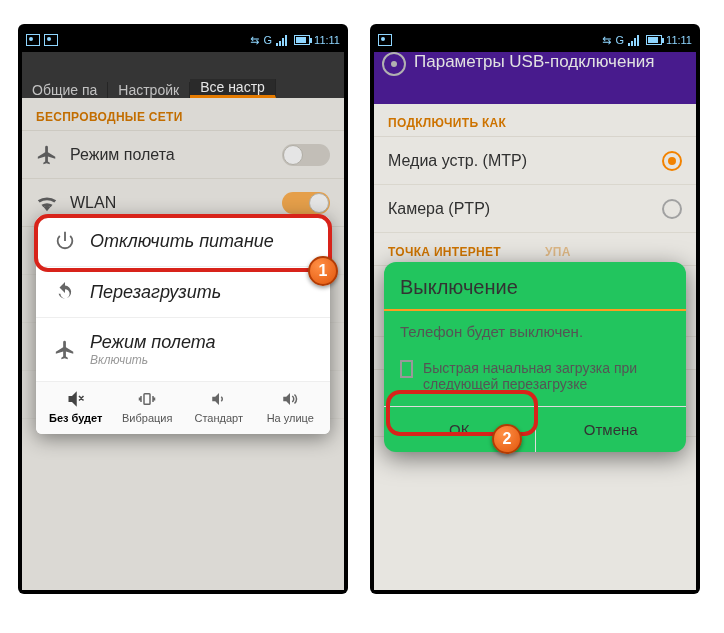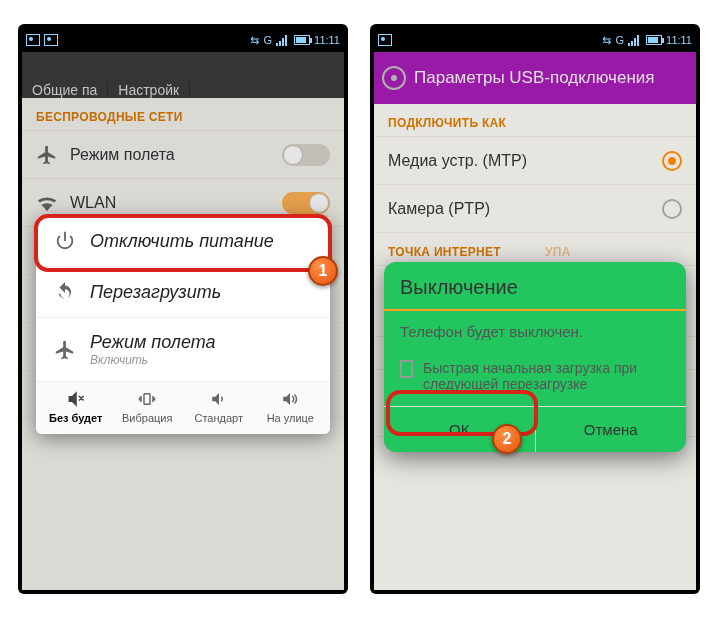--- a/index.html
+++ b/index.html
@@ -85,24 +85,23 @@
   }
   .tab.active {
     color:#fff;
     border-bottom:3px solid #ff8a00;
     background:#2f2f2f;
   }
 
   
   .header-usb {
     height:52px;
-    background:#a21caf;
+    background:#4c1d95;
     color:#eee;
     display:flex;
-    align-items:center;
     padding:0 8px;
     gap:8px;
     font-size:17px;
   }
   .gear { width:24px;height:24px;border:2px solid #bbb;border-radius:50%;position:relative;}
   .gear::before{content:"";position:absolute;left:7px;top:7px;width:6px;height:6px;border-radius:50%;background:#bbb;}
 
   
   .section-title {
     color:#d97a00;
@@ -248,20 +247,23 @@
         </div>
       </div>
 
       <div class="tabs">
         <div class="tab">
             <span>Общие па</span>
           </div>
         <div class="tab">
             <span>Настройк</span>
           </div>
+        <div class="tab active">
+            <span>Все настр</span>
+          </div>
       </div>
 
       <div class="section-title">БЕСПРОВОДНЫЕ СЕТИ</div>
       <div class="section-divider"></div>
 
       <div class="row">
         <span class="ic airplane">
           <svg viewBox="0 0 24 24">
               <path d="M21 16v-2l-8-5V3.5a1.5 1.5 0 0 0-3 0V9l-8 5v2l8-2.5V19l-2 1.5V22l3.5-1 3.5 1v-1.5L13 19v-5.5z"></path>
             </svg>

